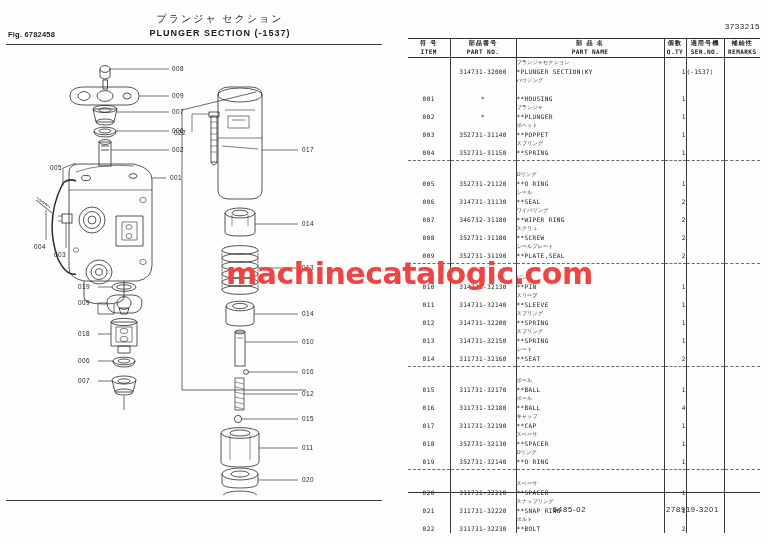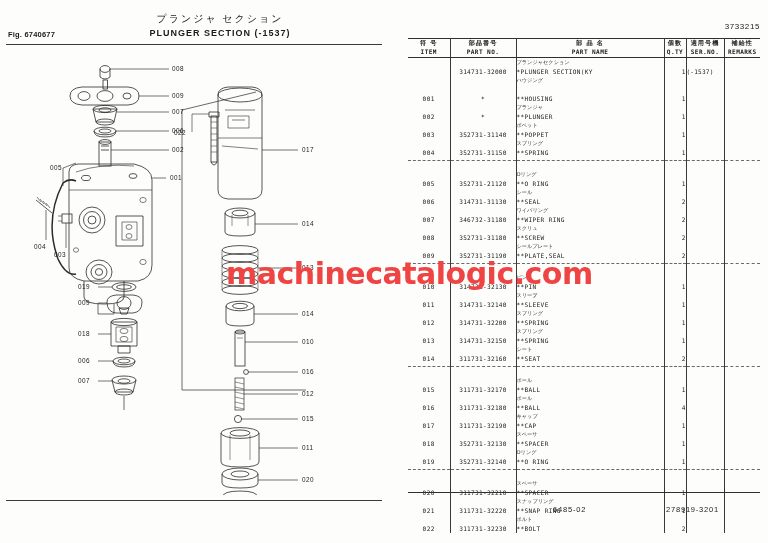--- a/index.html
+++ b/index.html
@@ -122,21 +122,21 @@
 </style>
 </head>
 <body>
 
 <div id="page">
 
   <div id="left-panel">
 
     <div class="fig-title-jp">プランジャ セクション</div>
     <div class="fig-title-en">PLUNGER SECTION (-1537)</div>
-    <div class="fig-no">Fig. 6740677</div>
+    <div class="fig-no">Fig. 6782458</div>
     <div class="hrule-top"></div>
 
     <div id="diagram">
       <svg width="376" height="445" viewBox="0 0 376 445" xmlns="http://www.w3.org/2000/svg">
         <g fill="none" stroke="#2b2b2b" stroke-width="0.8">
 
           <polyline points="176,60 176,340 300,340" stroke-width="0.7"></polyline>
           <polyline points="176,60 250,42" stroke-width="0.7"></polyline>
 
           <g>

